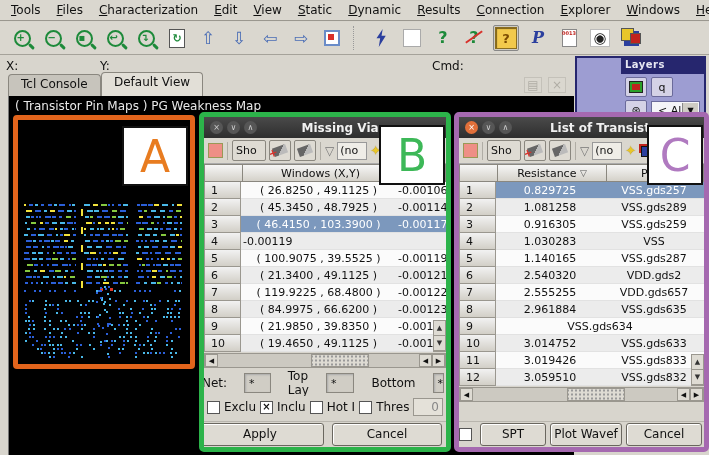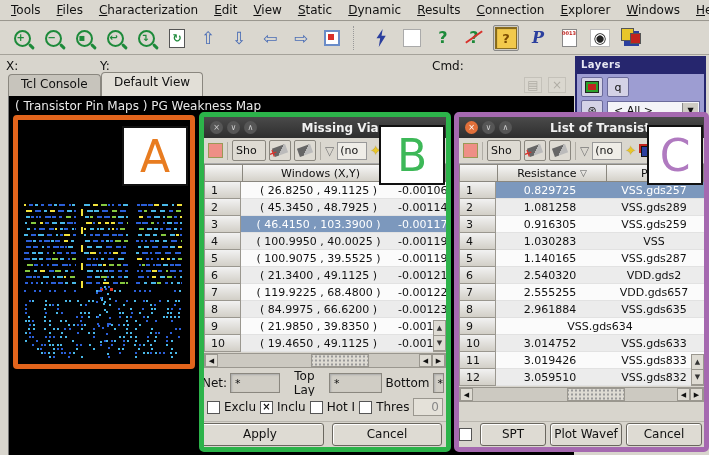--- a/index.html
+++ b/index.html
@@ -43,21 +43,21 @@
     flex-direction:column;align-items:center;font-size:5px;color:#c0231d;font-weight:bold;line-height:7px;}
   .icon-camera{font-size:15px;color:#222;background:#fff;border:1px solid #bbb;width:18px;height:16px;
     display:inline-flex;align-items:center;justify-content:center;}
   .icon-grid{width:15px;height:15px;position:relative;display:inline-block;background:#2b3f9e;}
   .icon-grid::before{content:"";position:absolute;left:-3px;top:-3px;width:11px;height:11px;background:#e8c62a;border:1px solid #555;}
   .icon-grid::after{content:"";position:absolute;right:-2px;top:2px;width:9px;height:9px;background:#c0231d;border:1px solid #555;}
   
   .coord-label{position:absolute;top:59px;font-size:12px;}
   
   #layers{position:absolute;left:575px;top:56px;width:131px;height:68px;z-index:2;
-    background:#9d9dd2;border:2px solid #26266e;box-sizing:border-box;}
+    background:#9d9dd2;border:2px solid #26266e;box-sizing:border-box;padding-left:44px;}
   #layers .ltitle{height:14px;background:#26266e;color:#e6e6f2;font-size:10px;font-weight:bold;
     padding:1px 4px;letter-spacing:.5px;}
   #layers .lrow{display:flex;align-items:center;gap:4px;padding:3px 4px;}
   .lbtn{width:20px;height:18px;background:#d4d2e6;border:1px solid #6a6a9a;border-radius:2px;
     display:inline-flex;align-items:center;justify-content:center;font-size:11px;}
   .layer-chip{width:12px;height:10px;background:#2aa02a;border:1px solid #222;position:relative;}
   .layer-chip::after{content:"";position:absolute;left:2px;top:2px;right:2px;bottom:2px;background:#c0231d;}
   #layers select, .lcombo{flex:1;height:17px;background:#f4f4f8;border:1px solid #6a6a9a;
     display:inline-flex;align-items:center;padding-left:6px;font-size:11px;position:relative;}
   .lcombo .dropbtn{position:absolute;right:1px;top:1px;bottom:1px;width:15px;background:#cfccc4;
@@ -128,22 +128,22 @@
   .vscroll{position:absolute;right:0;bottom:0;width:13px;height:32px;background:#d4d1c9;
     border:1px solid #9a978f;box-sizing:border-box;display:flex;flex-direction:column;}
   .vs-btn{flex:1;display:flex;align-items:center;justify-content:center;font-size:7px;color:#333;
     background:#dedbd3;border-bottom:1px solid #9a978f;}
   .hscroll{height:13px;flex:none;background:#ccc9c1;border:1px solid #9a978f;position:relative;margin-top:1px;}
   .hs-btn{position:absolute;top:0;bottom:0;width:13px;background:#dedbd3;border:1px solid #9a978f;
     display:flex;align-items:center;justify-content:center;font-size:7px;box-sizing:border-box;}
   .hs-thumb{position:absolute;left:44%;top:0;bottom:0;width:58px;background:#dedbd3;border:1px solid #9a978f;
     background-image:radial-gradient(#999 0.8px,transparent 1px);background-size:4px 4px;background-position:center;box-sizing:border-box;}
   
-  .fields-row{display:flex;align-items:center;gap:3px;height:26px;flex:none;padding:0 2px;
-    overflow:hidden;margin-top:2px;font-size:12px;text-align:center;}
+  .fields-row{display:flex;align-items:center;gap:17px;height:26px;flex:none;padding:0 2px;
+    overflow:hidden;margin-top:2px;font-size:12px;}
   .fld-input{height:18px;background:#d0cdc5;border:1px solid #8a877f;box-shadow:inset 1px 1px 2px #aaa;
     display:inline-flex;align-items:center;padding-left:4px;font-size:11px;}
   .checks-row{display:flex;align-items:center;gap:4px;height:22px;flex:none;padding:0 3px;
     overflow:hidden;font-size:12px;white-space:nowrap;}
   .cbox{width:11px;height:11px;background:#fff;border:1px solid #555;flex:none;display:inline-flex;
     align-items:center;justify-content:center;font-size:10px;font-weight:bold;line-height:1;}
   .ck-label{overflow:hidden;white-space:nowrap;}
   .mini-input{flex:1;height:16px;background:#e4e1d9;border:1px solid #9a978f;color:#888;
     display:inline-flex;align-items:center;justify-content:flex-end;padding-right:3px;}
   .btns-row{display:flex;align-items:center;justify-content:flex-end;gap:8px;height:24px;
@@ -897,21 +897,20 @@
         <div class="td td-loc">( 45.3450 , 48.7925 )</div>
         <div class="td td-val">-0.00114</div>
       </div>
       <div class="trow sel">
         <div class="td-num">3</div>
         <div class="td td-loc">( 46.4150 , 103.3900 )</div>
         <div class="td td-val">-0.00117</div>
       </div>
       <div class="trow">
         <div class="td-num">4</div>
-        <div class="td td-loc">( 100.9950 , 40.0025 )</div>
         <div class="td td-val">-0.00119</div>
       </div>
       <div class="trow">
         <div class="td-num">5</div>
         <div class="td td-loc">( 100.9075 , 39.5525 )</div>
         <div class="td td-val">-0.00119</div>
       </div>
       <div class="trow">
         <div class="td-num">6</div>
         <div class="td td-loc">( 21.3400 , 49.1125 )</div>

